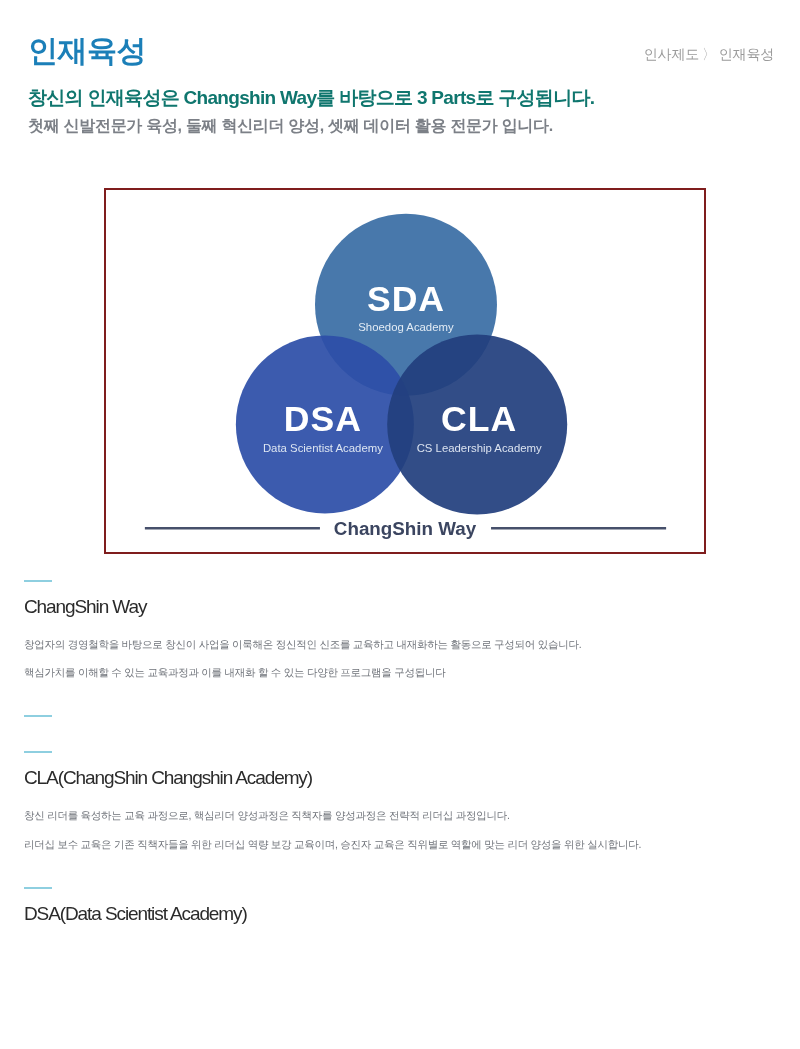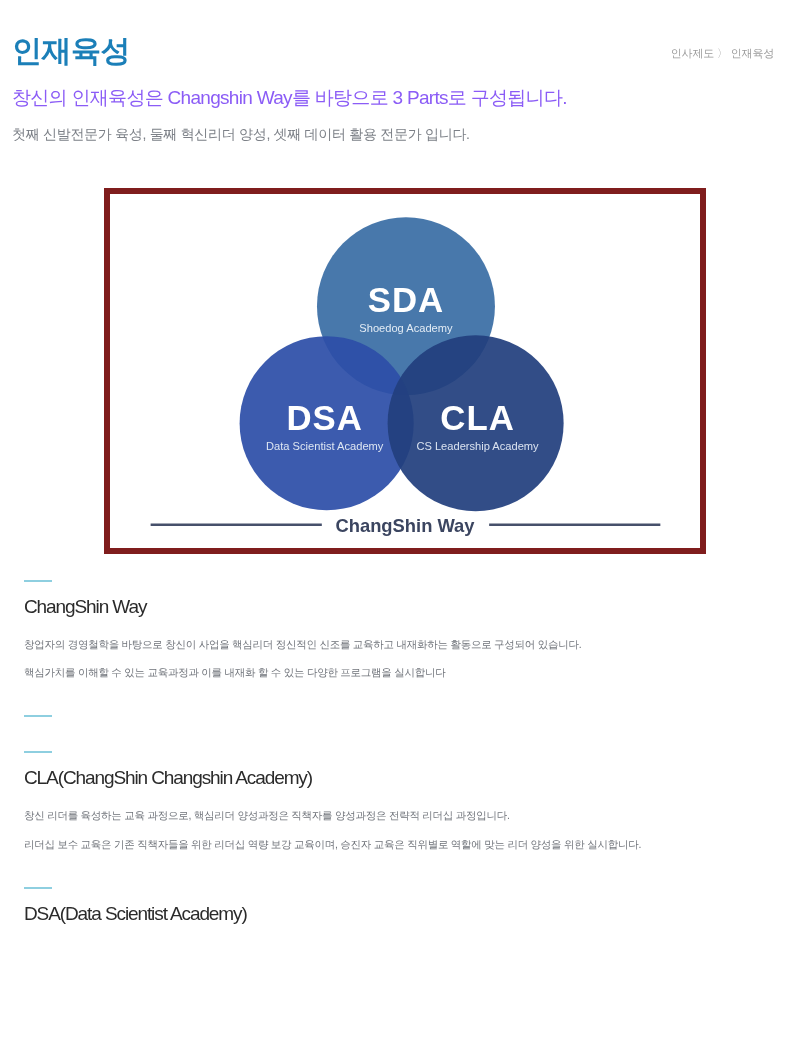--- a/index.html
+++ b/index.html
@@ -14,67 +14,67 @@
     height: 1049px;
     position: relative;
     font-family: "Liberation Sans", "DejaVu Sans", sans-serif;
     color: #4a4a4a;
     overflow: hidden;
   }
 
   
   #page-header {
     position: relative;
-    padding: 30px 28px 0 12px;
+    padding: 30px 28px 0 28px;
     height: 140px;
   }
   #page-title {
     font-size: 30px;
     font-weight: bold;
     color: #1b7fb8;
     letter-spacing: -0.5px;
     line-height: 1.1;
     margin: 0;
     padding-top: 4px;
   }
   #breadcrumb {
     position: absolute;
     right: 26px;
     top: 46px;
-    font-size: 11px;
+    font-size: 14px;
     color: #9a9a9a;
     letter-spacing: -0.2px;
     white-space: nowrap;
   }
   #breadcrumb .crumb-sep { margin: 0 3px; color: #b4b4b4; }
 
   #intro-lead {
     margin: 19px 0 0 0;
     font-size: 19px;
-    font-weight: 400;
-    color: #8b5cf6;
+    font-weight: 700;
+    color: #0f766e;
     letter-spacing: -0.7px;
     line-height: 1.25;
   }
   #intro-sub {
-    margin: 16px 0 0 0;
-    font-size: 14px;
+    margin: 6px 0 0 0;
+    font-size: 16px;
     color: #7c8087;
     letter-spacing: -0.3px;
-    font-weight: normal;
+    font-weight: bold;
   }
 
   
   #diagram-figure {
     position: absolute;
     left: 64px;
     top: 172px;
     width: 602px;
     height: 366px;
-    border: 6px solid #7f1d1d;
+    border: 2px solid #7f1d1d;
     background: #ffffff;
   }
   #venn-svg {
     display: block;
     width: 100%;
     height: 100%;
   }
 
   
   #sections {
@@ -144,22 +144,22 @@
     <text x="301" y="349" text-anchor="middle" font-family="Liberation Sans, sans-serif" font-size="19" font-weight="bold" fill="#3b4560">ChangShin Way</text>
   </svg>
 </figure>
 
 <main id="sections">
 
   <section class="content-section">
     <div class="section-rule"></div>
     <h2 class="section-heading">ChangShin Way</h2>
     <div class="section-body">
-      <p class="section-line">창업자의 경영철학을 바탕으로 창신이 사업을 핵심리더 정신적인 신조를 교육하고 내재화하는 활동으로 구성되어 있습니다.</p>
-      <p class="section-line">핵심가치를 이해할 수 있는 교육과정과 이를 내재화 할 수 있는 다양한 프로그램을 실시합니다</p>
+      <p class="section-line">창업자의 경영철학을 바탕으로 창신이 사업을 이룩해온 정신적인 신조를 교육하고 내재화하는 활동으로 구성되어 있습니다.</p>
+      <p class="section-line">핵심가치를 이해할 수 있는 교육과정과 이를 내재화 할 수 있는 다양한 프로그램을 구성됩니다</p>
     </div>
   </section>
 
   <section class="content-section">
     <div class="section-rule"></div>
   </section>
 
   <section class="content-section">
     <div class="section-rule"></div>
     <h2 class="section-heading">CLA(ChangShin Changshin Academy)</h2>

